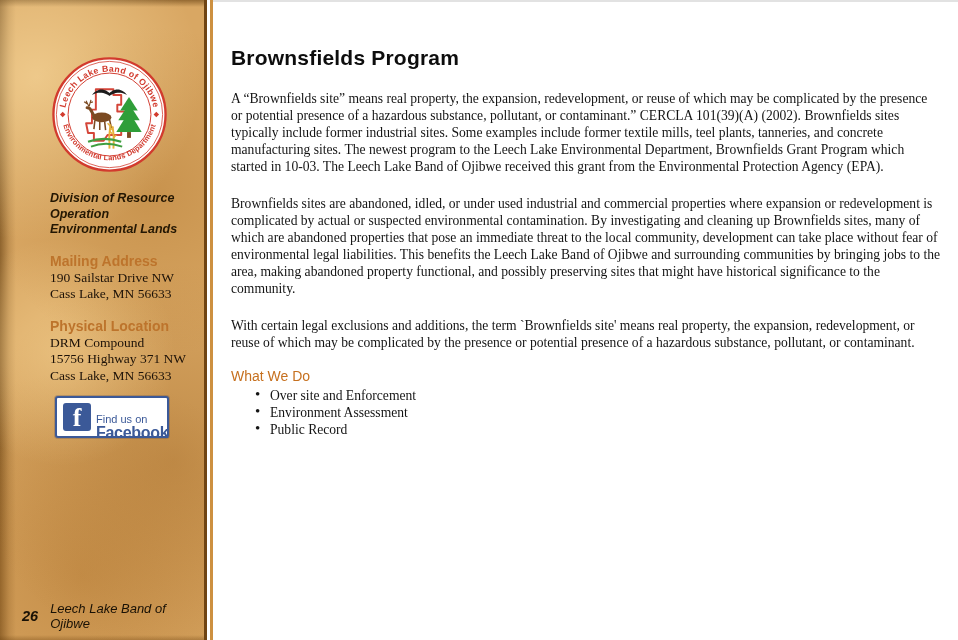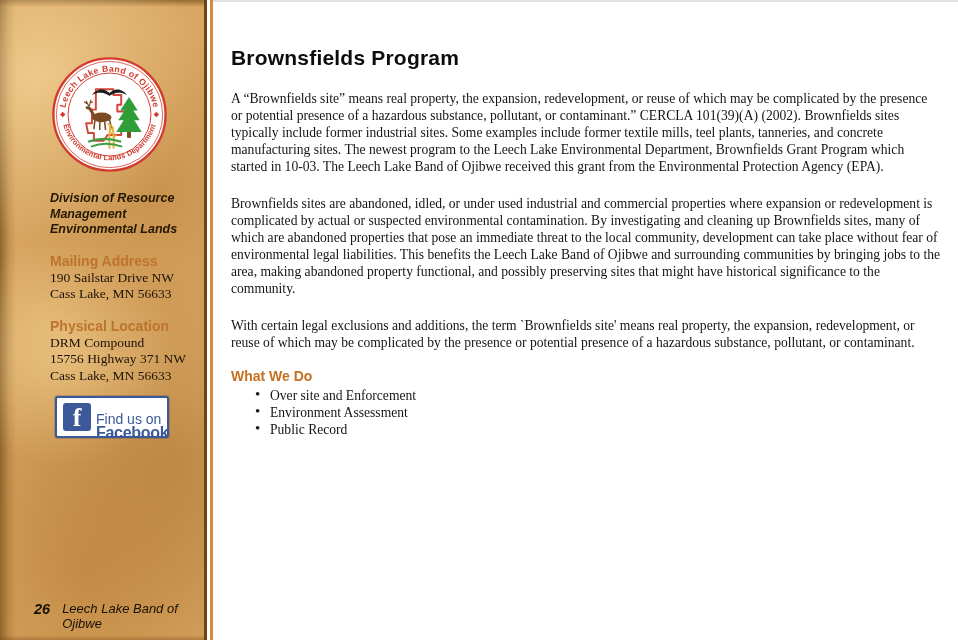--- a/index.html
+++ b/index.html
@@ -53,46 +53,46 @@
     display:flex; align-items:center;
     padding:0 6px; cursor:pointer;
   }
   .fb-square {
     width:28px; height:28px; background:#3b5998; border-radius:3px;
     color:#fff; font-family:"Liberation Serif", serif; font-weight:bold;
     font-size:26px; line-height:30px; text-align:center;
     flex:0 0 auto; overflow:hidden;
   }
   .fb-text { margin-left:5px; color:#3b5998; font-family:"Liberation Sans", sans-serif; }
-  .fb-find { font-size:14px; line-height:9px;margin-top:21px; }
+  .fb-find { font-size:11px; line-height:9px;margin-top:21px; }
   .fb-name { font-size:16px; font-weight:bold; line-height:17px; letter-spacing:-0.3px; }
 
-  .footer { position:absolute; left:22px; top:601px; display:flex; align-items:flex-start;
-    font-family:"Liberation Sans", sans-serif; color:#191105;margin-left:12px; }
+  .footer { position:absolute; left:22px; top:601px; display:flex; align-items:center;
+    font-family:"Liberation Sans", sans-serif; color:#191105; }
   .footer-num { font-weight:bold; font-style:italic; font-size:14.5px; }
   .footer-title { margin-left:12px; font-style:italic; font-size:13px; }
 
   
   .main {
     position:absolute; left:213px; top:0; width:745px; height:640px;
     background:#fff; border-top:2px solid #e2e2e2;
     padding:44px 20px 12px 18px;
   }
   .page-title {
     font-family:"Liberation Sans", sans-serif;
     font-weight:bold; font-size:21px; color:#0d0d0d;
     letter-spacing:.2px; margin-bottom:20px;
   }
   .body-copy p {
     width:710px; font-size:13.6px; line-height:17px; color:#141414;
     margin-bottom:20px;
   }
   .wwd-heading {
     font-family:"Liberation Sans", sans-serif;
-    font-weight:bold; font-size:14px; color:#c6701f;
+    font-weight:normal; font-size:14px; color:#c6701f;
     margin:-3px 0 3px 0;
   }
   .wwd-list { list-style:none; margin-left:24px; }
   .wwd-list li {
     font-size:13.6px; line-height:17px; color:#141414; position:relative; padding-left:15px;
   }
   .wwd-list li::before {
     content:"\2022"; position:absolute; left:0; top:-1px; font-size:15px; color:#141414;
   }
 </style>
@@ -146,21 +146,21 @@
 
         <g stroke="#3f9e3f" fill="none">
           <path d="M38,88 Q54,82 72,88" stroke-width="2.2"></path>
           <path d="M41,93 Q56,87 73,93" stroke-width="2"></path>
         </g>
       </svg>
     </div>
 
     <div class="division">
       <div>Division of Resource</div>
-      <div>Management</div>
+      <div>Operation</div>
       <div>Environmental Lands</div>
     </div>
 
 
     <div class="side-section">
       <div class="side-heading">Mailing Address</div>
       <div class="side-line">190 Sailstar Drive NW</div>
       <div class="side-line">Cass Lake, MN 56633</div>
     </div>
 

